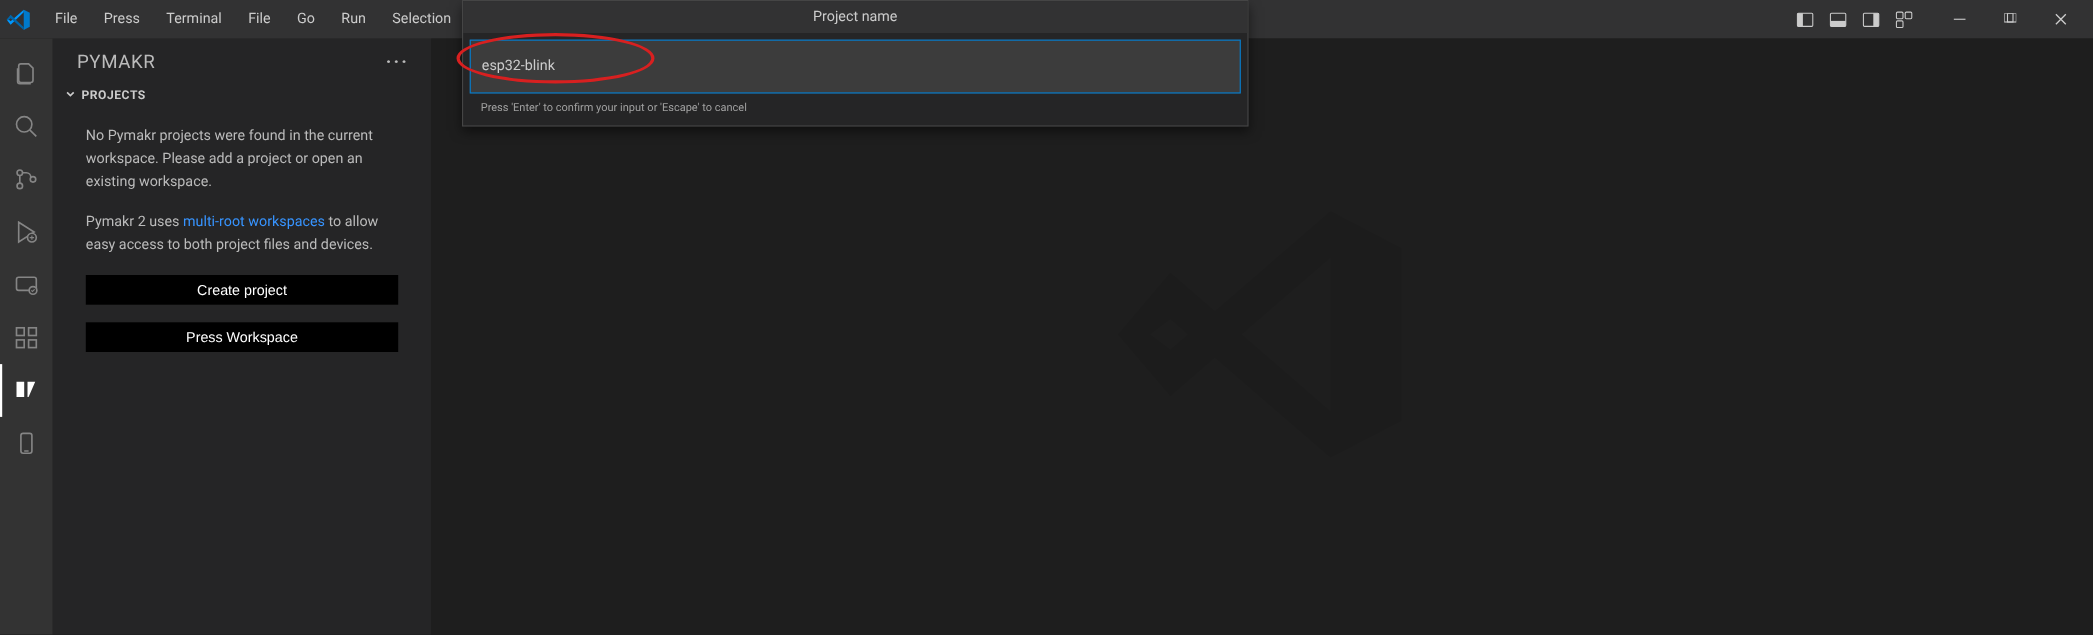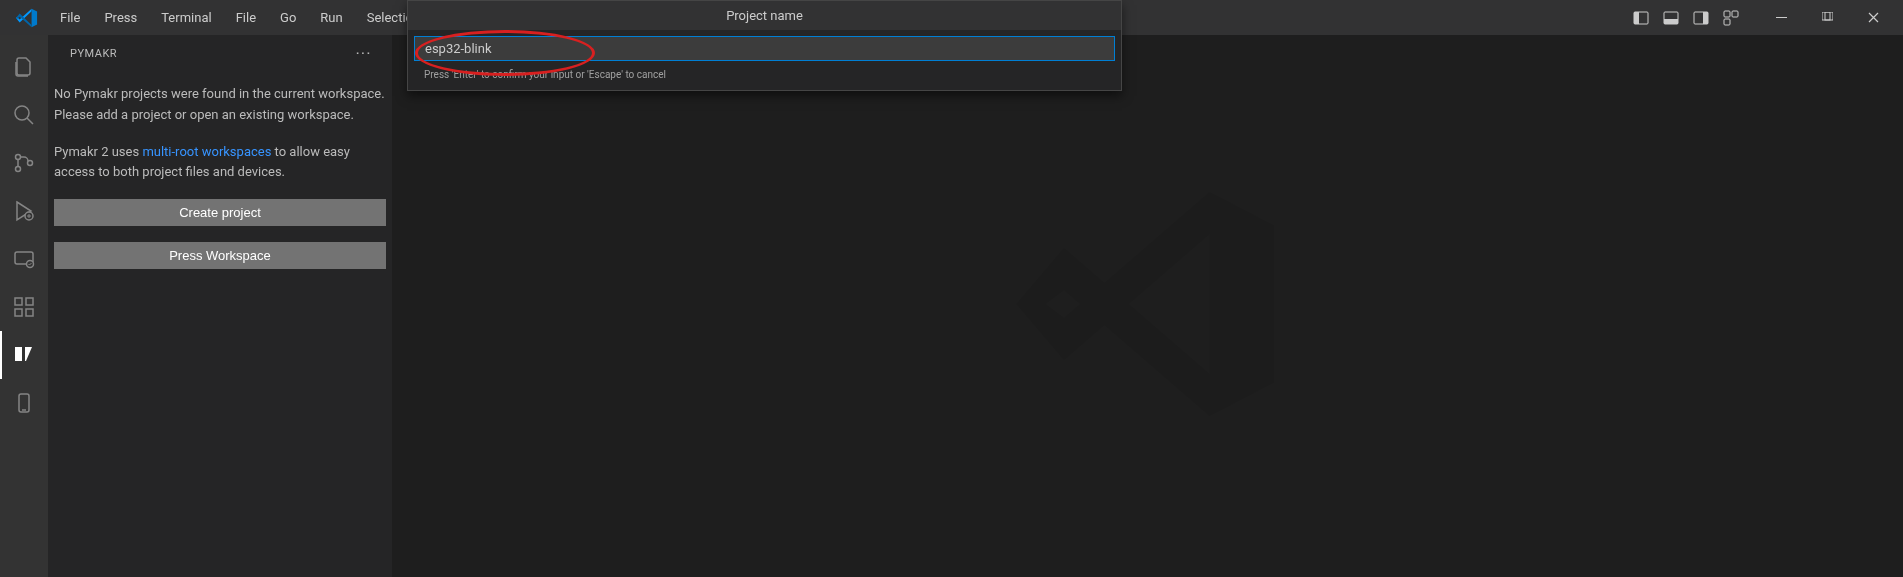--- a/index.html
+++ b/index.html
@@ -16,21 +16,21 @@
       overflow: hidden;
       position: relative;
     }
     
     
     .menubar {
       height: 35px;
       background: #323233;
       display: flex;
       align-items: center;
-      padding: 0 14px;
+      padding: 0 4px;
       position: relative;
     }
     .logo {
       width: 26px;
       height: 26px;
       margin-right: 10px;
       display: flex;
       align-items: center;
       justify-content: center;
     }
@@ -113,21 +113,21 @@
     .sidebar {
       width: 344px;
       background: #252526;
       padding: 0;
     }
     .sidebar-header {
       display: flex;
       align-items: center;
       justify-content: space-between;
       padding: 12px 20px 8px 22px;
-      font-size: 11px;
+      font-size: 17px;
       letter-spacing: 0.5px;
       color: #bbbbbb;
     }
     .sidebar-more {
       cursor: pointer;
       letter-spacing: 2px;
       font-weight: bold;
     }
     .section-header {
       display: flex;
@@ -135,37 +135,37 @@
       padding: 4px 10px;
       font-size: 11px;
       font-weight: bold;
       letter-spacing: 0.5px;
       cursor: pointer;
     }
     .chevron {
       margin-right: 4px;
     }
     .sidebar-content {
-      padding: 16px 6px;
+      padding: 16px 30px;
       font-size: 13px;
       line-height: 1.6;
       color: #bbbbbb;
     }
     .sidebar-content p {
       margin-bottom: 16px;
     }
     .link {
       color: #3794ff;
       cursor: pointer;
       margin-top: 43px;
     }
     .sidebar-button {
       display: block;
       width: 100%;
-      background: #737373;
+      background: #000000;
       color: #ffffff;
       border: none;
       padding: 6px 0;
       font-size: 13px;
       cursor: pointer;
       margin-bottom: 16px;
     }
     
     
     .editor-area {
@@ -177,21 +177,21 @@
       justify-content: center;
     }
     .watermark {
       opacity: 0.05;
     }
     
     
     .quick-input {
       position: absolute;
       top: 0;
-      left: 407px;
+      left: 420px;
       width: 715px;
       background: #252526;
       border: 1px solid #454545;
       box-shadow: 0 5px 10px rgba(0,0,0,0.5);
       z-index: 100;
     }
     .quick-input-title {
       text-align: center;
       padding: 7px 0;
       font-size: 13px;
@@ -199,21 +199,21 @@
       background: #323233;
     }
     .quick-input-body {
       padding: 6px 6px 10px 6px;
     }
     .quick-input-field {
       width: 100%;
       background: #3c3c3c;
       border: 1px solid #007fd4;
       color: #cccccc;
-      padding: 4px 10px;
+      padding: 16px 10px;
       font-size: 13px;
       outline: none;
       font-family: inherit;
     }
     .quick-input-hint {
       padding: 8px 10px 0 10px;
       font-size: 10px;
       color: #a0a0a0;
     }
     
@@ -364,20 +364,28 @@
           <line x1="10" y1="19" x2="14" y2="19"></line>
         </svg>
     </div>
   </div>
 
   <div class="sidebar">
     <div class="sidebar-header">
       <span>PYMAKR</span>
       <span class="sidebar-more">···</span>
     </div>
+    <div class="section-header">
+      <span class="chevron">
+        <svg width="12" height="12" viewBox="0 0 12 12">
+            <path d="M3 5l3 3 3-3" stroke="#cccccc" fill="none" stroke-width="1.5"></path>
+          </svg>
+      </span>
+      <span>PROJECTS</span>
+    </div>
     <div class="sidebar-content">
       <p>No Pymakr projects were found in the current workspace. Please add a project or open an existing workspace.</p>
       <p>
         <span>Pymakr 2 uses </span><span class="link">multi-root workspaces</span><span> to allow easy access to both project files and devices.</span>
       </p>
       <button class="sidebar-button">Create project</button>
       <button class="sidebar-button">Press Workspace</button>
     </div>
     <div class="scrollbar-track"></div>
   </div>

